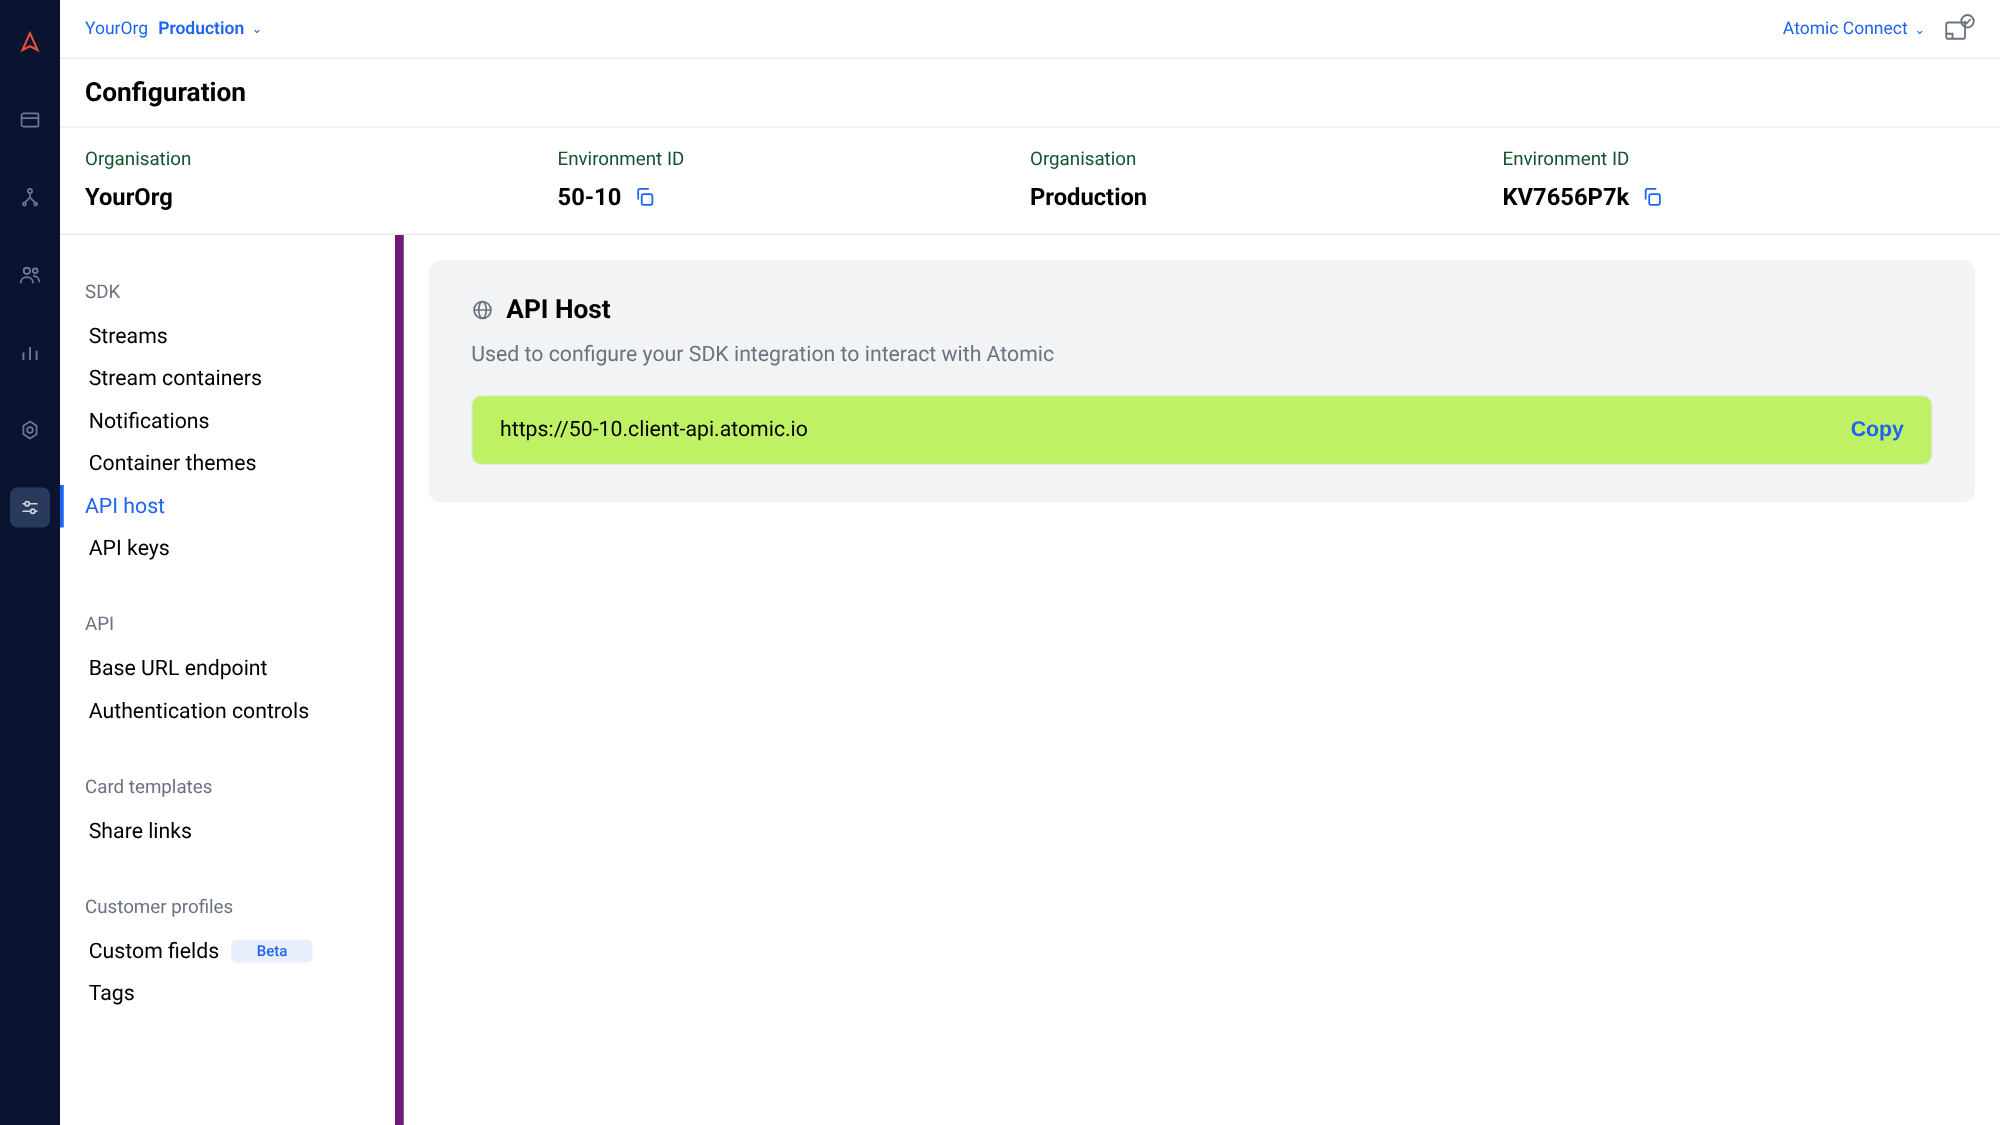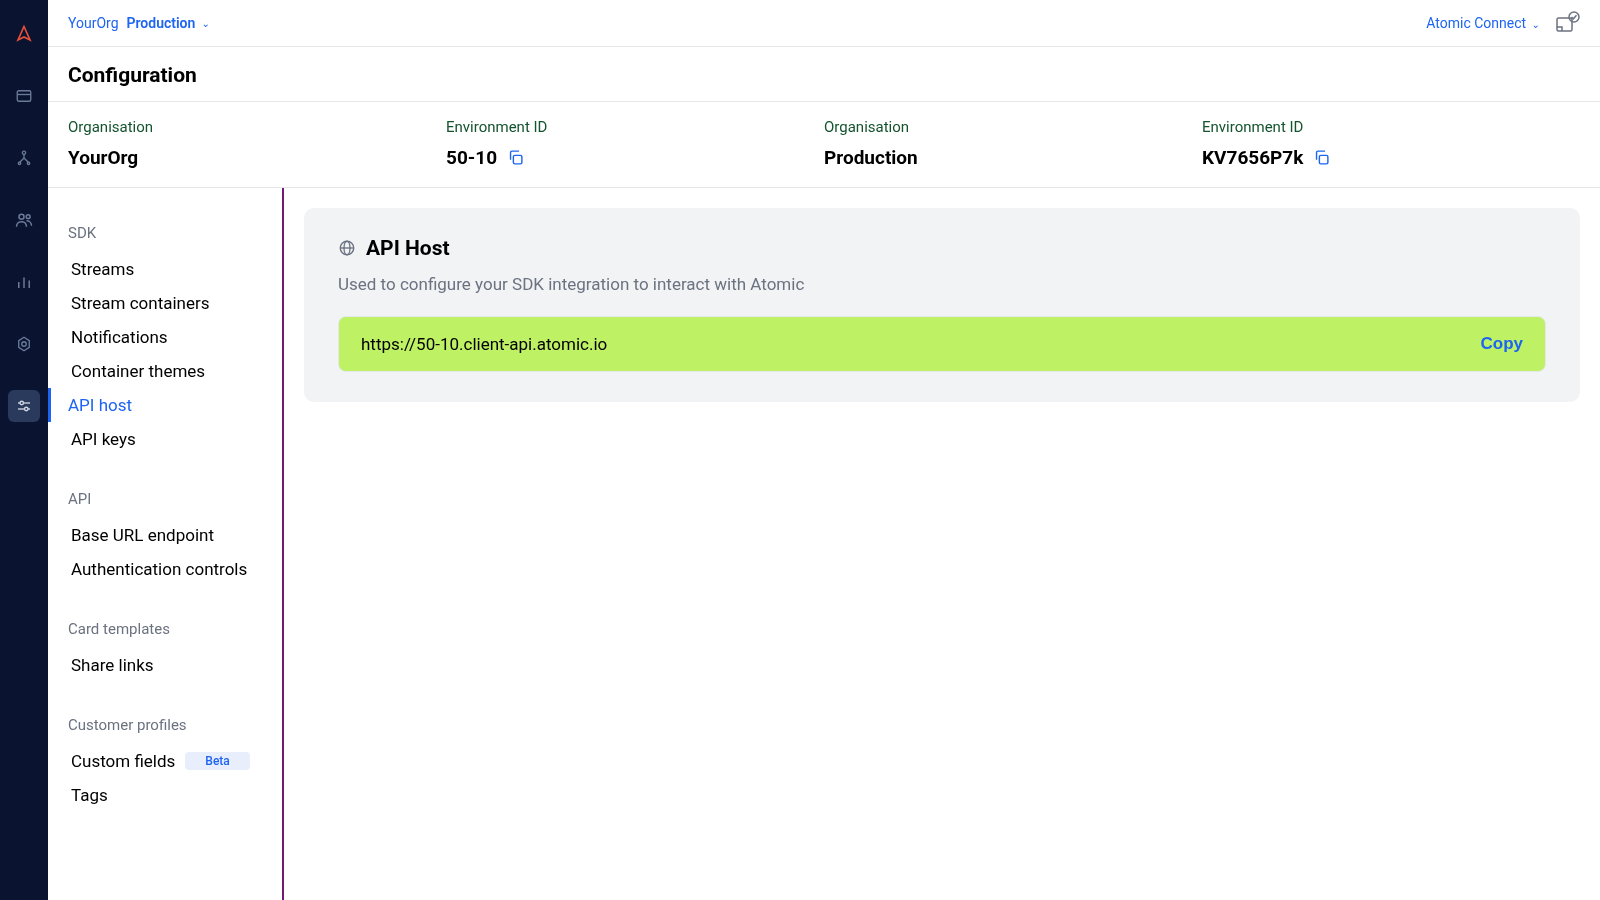--- a/index.html
+++ b/index.html
@@ -31,21 +31,21 @@
     
     
     .info-row { display: flex; padding: 16px 20px 18px; border-bottom: 1px solid #e5e7eb; gap: 0; }
     .info-cell { flex: 1; }
     .info-label { color: #14532d; font-size: 15px; margin-bottom: 10px; }
     .info-value { font-size: 19px; font-weight: 700; display: flex; align-items: center; gap: 10px; }
     .copy-icon { color: #1d64f2; cursor: pointer; display: inline-flex; }
     
     
     .body-split { display: flex; flex: 1; overflow: hidden; }
-    .side-nav { width: 236px; border-right: 2px solid #701a75; padding: 28px 0 0 0; overflow-y: auto; }
+    .side-nav { width: 275px; border-right: 7px solid #701a75; padding: 28px 0 0 0; overflow-y: auto; }
     .nav-section-label { color: #6b7280; font-size: 15px; padding: 8px 20px 10px 20px; }
     .nav-item { font-size: 17px; padding: 7px 20px 7px 20px; cursor: pointer; display: flex; align-items: center; gap: 10px; border-left: 3px solid transparent; }
     .nav-item.active { color: #1d64f2; border-left-color: #1d64f2; padding-left: 17px; }
     .nav-section-gap { height: 26px; }
     .badge { background: #e8eefb; color: #1d64f2; font-size: 12px; padding: 2px 20px; border-radius: 4px; font-weight: 500; }
     
     
     .content { flex: 1; padding: 20px; overflow-y: auto; }
     .card { background: #f2f3f5; border-radius: 10px; padding: 28px 34px 30px; }
     .card-header { display: flex; align-items: center; gap: 10px; margin-bottom: 14px; }

